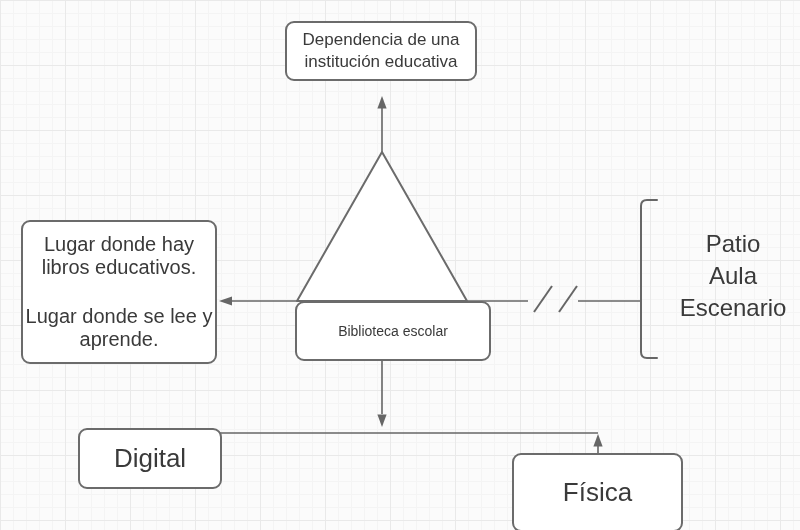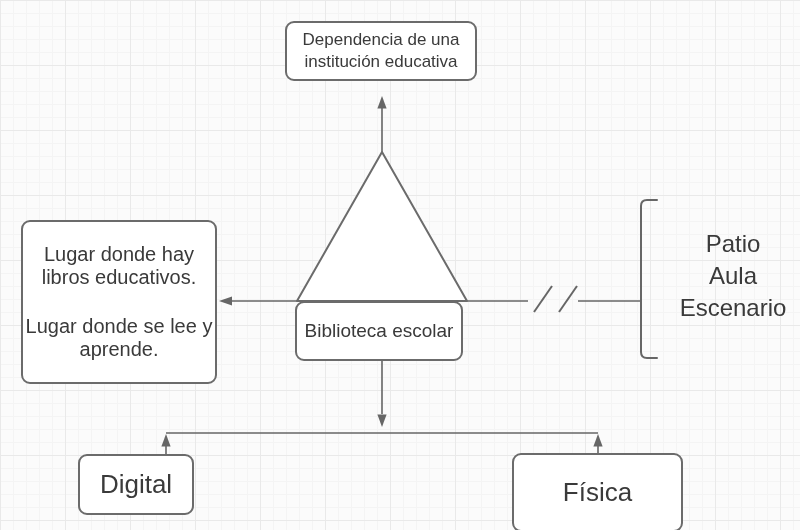--- a/index.html
+++ b/index.html
@@ -40,37 +40,37 @@
 
   .node-top {
     left: 285px; top: 21px;
     width: 192px; height: 60px;
     font-size: 17px; line-height: 22px;
     padding: 4px 8px;
   }
 
   .node-left {
     left: 21px; top: 220px;
-    width: 196px; height: 164px;
+    width: 196px; height: 144px;
     font-size: 20px; line-height: 23px;
     flex-direction: column;
     padding: 4px 0;
   }
   .node-left .para { margin: 0; }
   .node-left .para + .para { margin-top: 26px; }
 
   .node-center {
     left: 295px; top: 301px;
-    width: 168px; height: 60px;
-    font-size: 19px;
+    width: 196px; height: 60px;
+    font-size: 14px;
   }
 
   .node-digital {
-    left: 78px; top: 454px;
-    width: 116px; height: 61px;
+    left: 78px; top: 428px;
+    width: 144px; height: 61px;
     font-size: 26px;
     text-align: center;
   }
 
   .node-fisica {
     left: 512px; top: 453px;
     width: 171px; height: 79px;
     font-size: 26px;
   }
 

